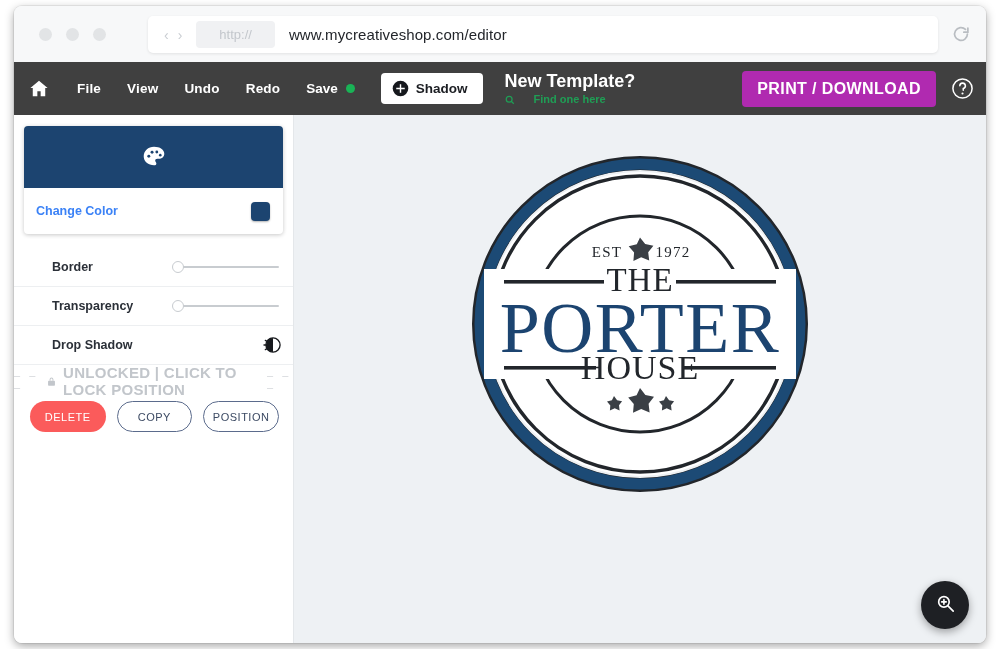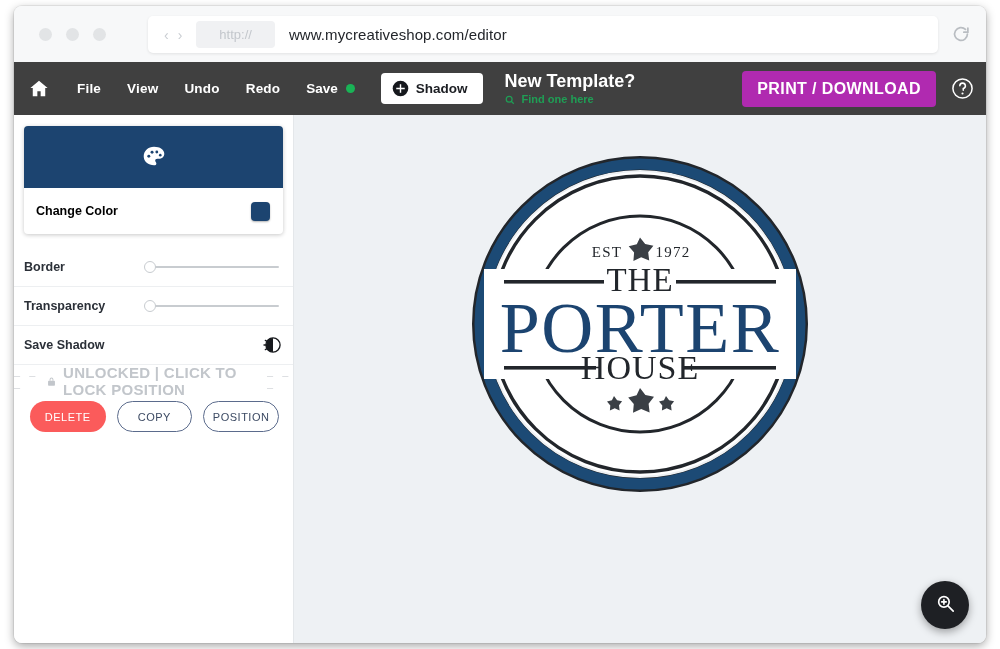--- a/index.html
+++ b/index.html
@@ -90,21 +90,21 @@
     display: flex; align-items: center; gap: 7px;
     font-size: 13.5px; font-weight: bold;
     cursor: pointer;
   }
   .plus-icon { width: 17px; height: 17px; display:flex; }
 
   .newtpl { margin-left: 22px; line-height: 1.25; }
   .newtpl-title { font-size: 18px; font-weight: bold; color: #fff; }
   .newtpl-link {
     font-size: 11px; font-weight: bold; color: #1f9e55;
-    display: flex; align-items: center; gap: 7px; margin-top: 1px;
+    display: flex; align-items: center; gap: 19px; margin-top: 1px;
   }
   .mag-small { width: 10px; height: 10px; display:flex; }
 
   .right-group {
     position: absolute; right: 12px; top: 0; height: 53px;
     display: flex; align-items: center; gap: 15px;
   }
   .print-btn {
     background: #b02ab0; color: #fff;
     font-size: 16px; font-weight: bold; letter-spacing: .4px;
@@ -134,38 +134,38 @@
   .color-head {
     height: 62px; background: #1c4470;
     display: flex; align-items: center; justify-content: center;
   }
   .palette-icon { width: 26px; height: 26px; display:flex; }
   .color-row {
     height: 46px; display: flex; align-items: center;
     justify-content: space-between;
     padding: 0 13px 0 12px;
   }
-  .color-row-label { font-size: 12.5px; font-weight: bold; color: #000000; }
+  .color-row-label { font-size: 12.5px; font-weight: bold; color: #3b82f6; }
   .swatch {
     width: 19px; height: 19px; border-radius: 4px;
     background: #1c4470;
     box-shadow: 0 1px 2px rgba(0,0,0,.3);
     cursor: pointer;
   }
 
   .prop-row {
     height: 39px;
     display: flex; align-items: center;
     border-bottom: 1px solid #edeff1;
     padding: 0 10px 0 10px;
   }
   .prop-row:first-of-type { border-top: 1px solid #edeff1; }
   .prop-label {
     font-size: 12.5px; color: #2b3038; font-weight: bold;
-    width: 120px; flex-shrink: 0;
+    width: 120px; flex-shrink: 0; margin-left: 28px;
   }
   .slider { position: relative; flex: 1; height: 14px; margin-right: 4px; }
   .slider-track {
     position: absolute; left: 8px; right: 0; top: 6px;
     height: 2px; background: #c8ccd0; border-radius: 1px;
   }
   .slider-handle {
     position: absolute; left: 0; top: 1px;
     width: 12px; height: 12px;
     border-radius: 50%;
@@ -342,21 +342,21 @@
 
       <div class="prop-row">
         <span class="prop-label">Transparency</span>
         <span class="slider">
           <span class="slider-track"></span>
           <span class="slider-handle"></span>
         </span>
       </div>
 
       <div class="prop-row">
-        <span class="prop-label">Save Shadow</span>
+        <span class="prop-label">Drop Shadow</span>
         <span class="shadow-icon">
           <svg viewBox="0 0 24 24">
             <circle cx="12" cy="12" r="8.5" fill="none" stroke="#17191d" stroke-width="1.6"></circle>
             <path d="M12 3.5a8.5 8.5 0 0 0 0 17z" fill="#17191d"></path>
             <path d="M4.4 7.4l-1.6-.9M4.4 16.6l-1.6.9M3 12H1.2" stroke="#17191d" stroke-width="1.6" stroke-linecap="round"></path>
           </svg>
         </span>
       </div>
 
       <div class="lock-row">

